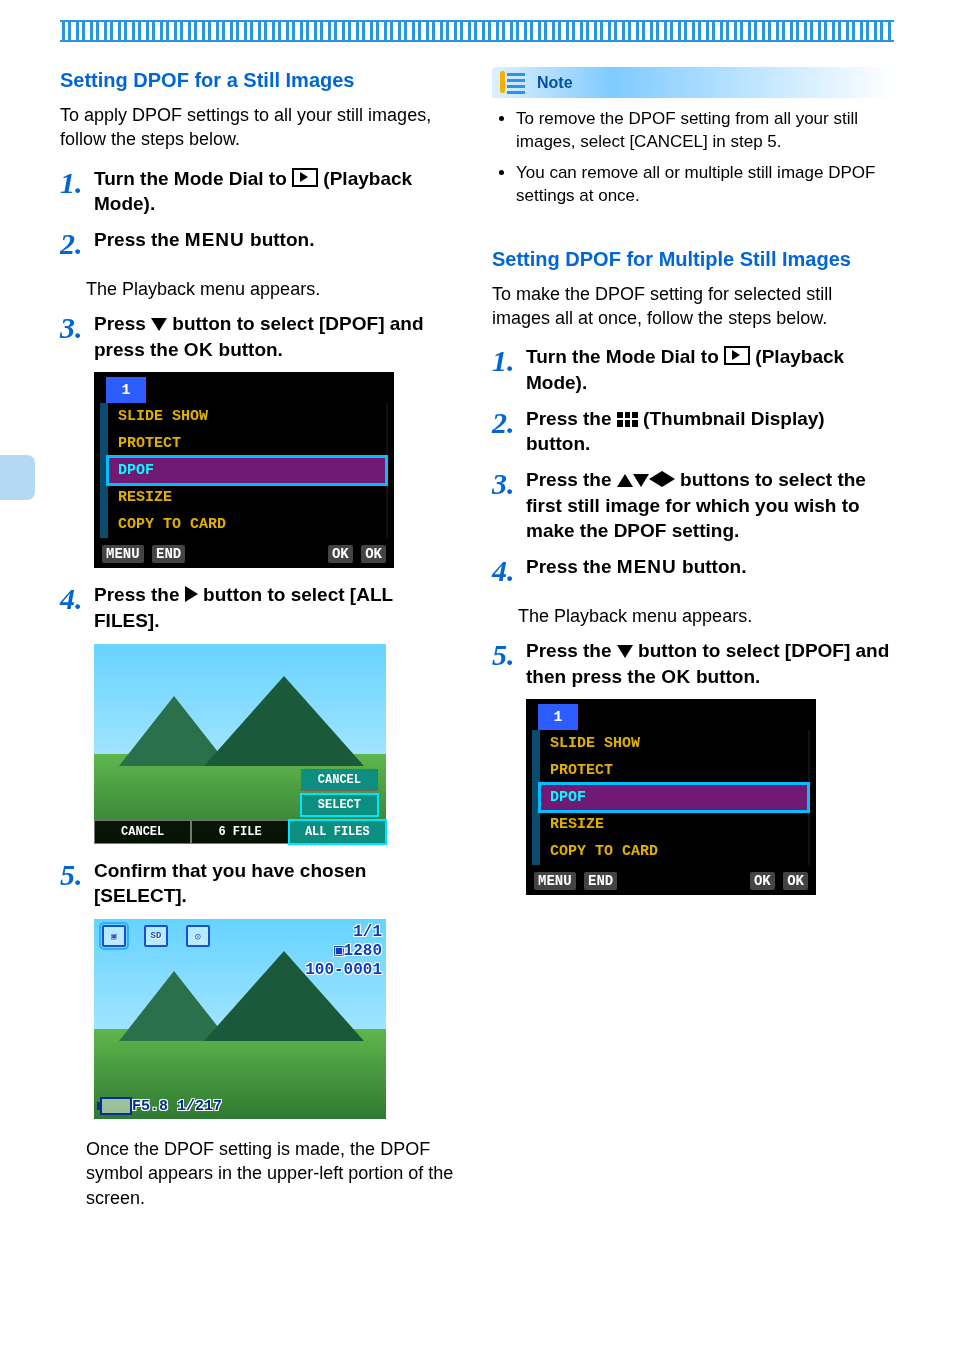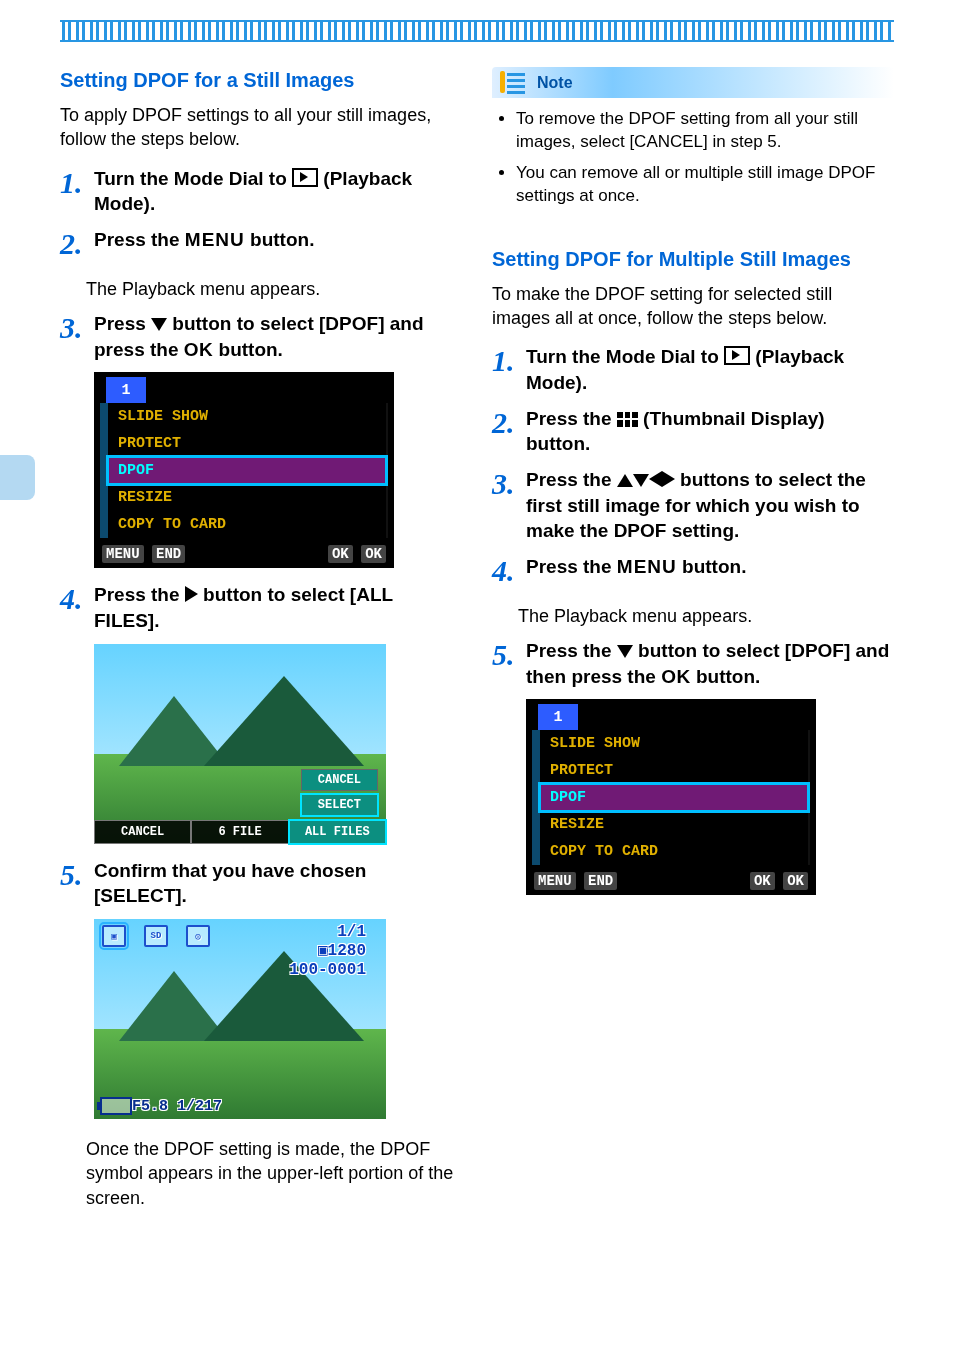--- a/index.html
+++ b/index.html
@@ -232,21 +232,21 @@
   }
   .cam-photo.confirm .top-icons .left-icons{display:flex; gap:18px;}
   .cam-photo.confirm .top-icons .ic{
     width:20px;height:18px;border:2px solid #1d4fcc;border-radius:2px;
     display:flex;align-items:center;justify-content:center;font-size:9px;color:#1d4fcc;background:rgba(255,255,255,.5);
   }
   .cam-photo.confirm .top-icons .ic.sel{
     outline:2px solid #29b2ff; outline-offset:1px;
   }
   .cam-photo.confirm .meta{
-    position:absolute; top:4px; right:20px; text-align:right;
+    position:absolute; top:4px; right:4px; text-align:right;
     color:#0b3fbc; font-size:16px; line-height:1.2; text-shadow:1px 1px 0 #fff,-1px -1px 0 #fff,1px -1px 0 #fff,-1px 1px 0 #fff;
   }
   .cam-photo.confirm .bot{
     position:absolute; bottom:4px; left:6px; right:6px;
     color:#072e8e; font-size:15px; text-shadow:1px 1px 0 #fff,-1px -1px 0 #fff,1px -1px 0 #fff,-1px 1px 0 #fff;
     display:flex; align-items:center; 
   }
   .cam-photo.confirm .batt{
     width:28px;height:14px;border:2px solid #072e8e; position:relative;background:rgba(255,255,255,.5);
   }

